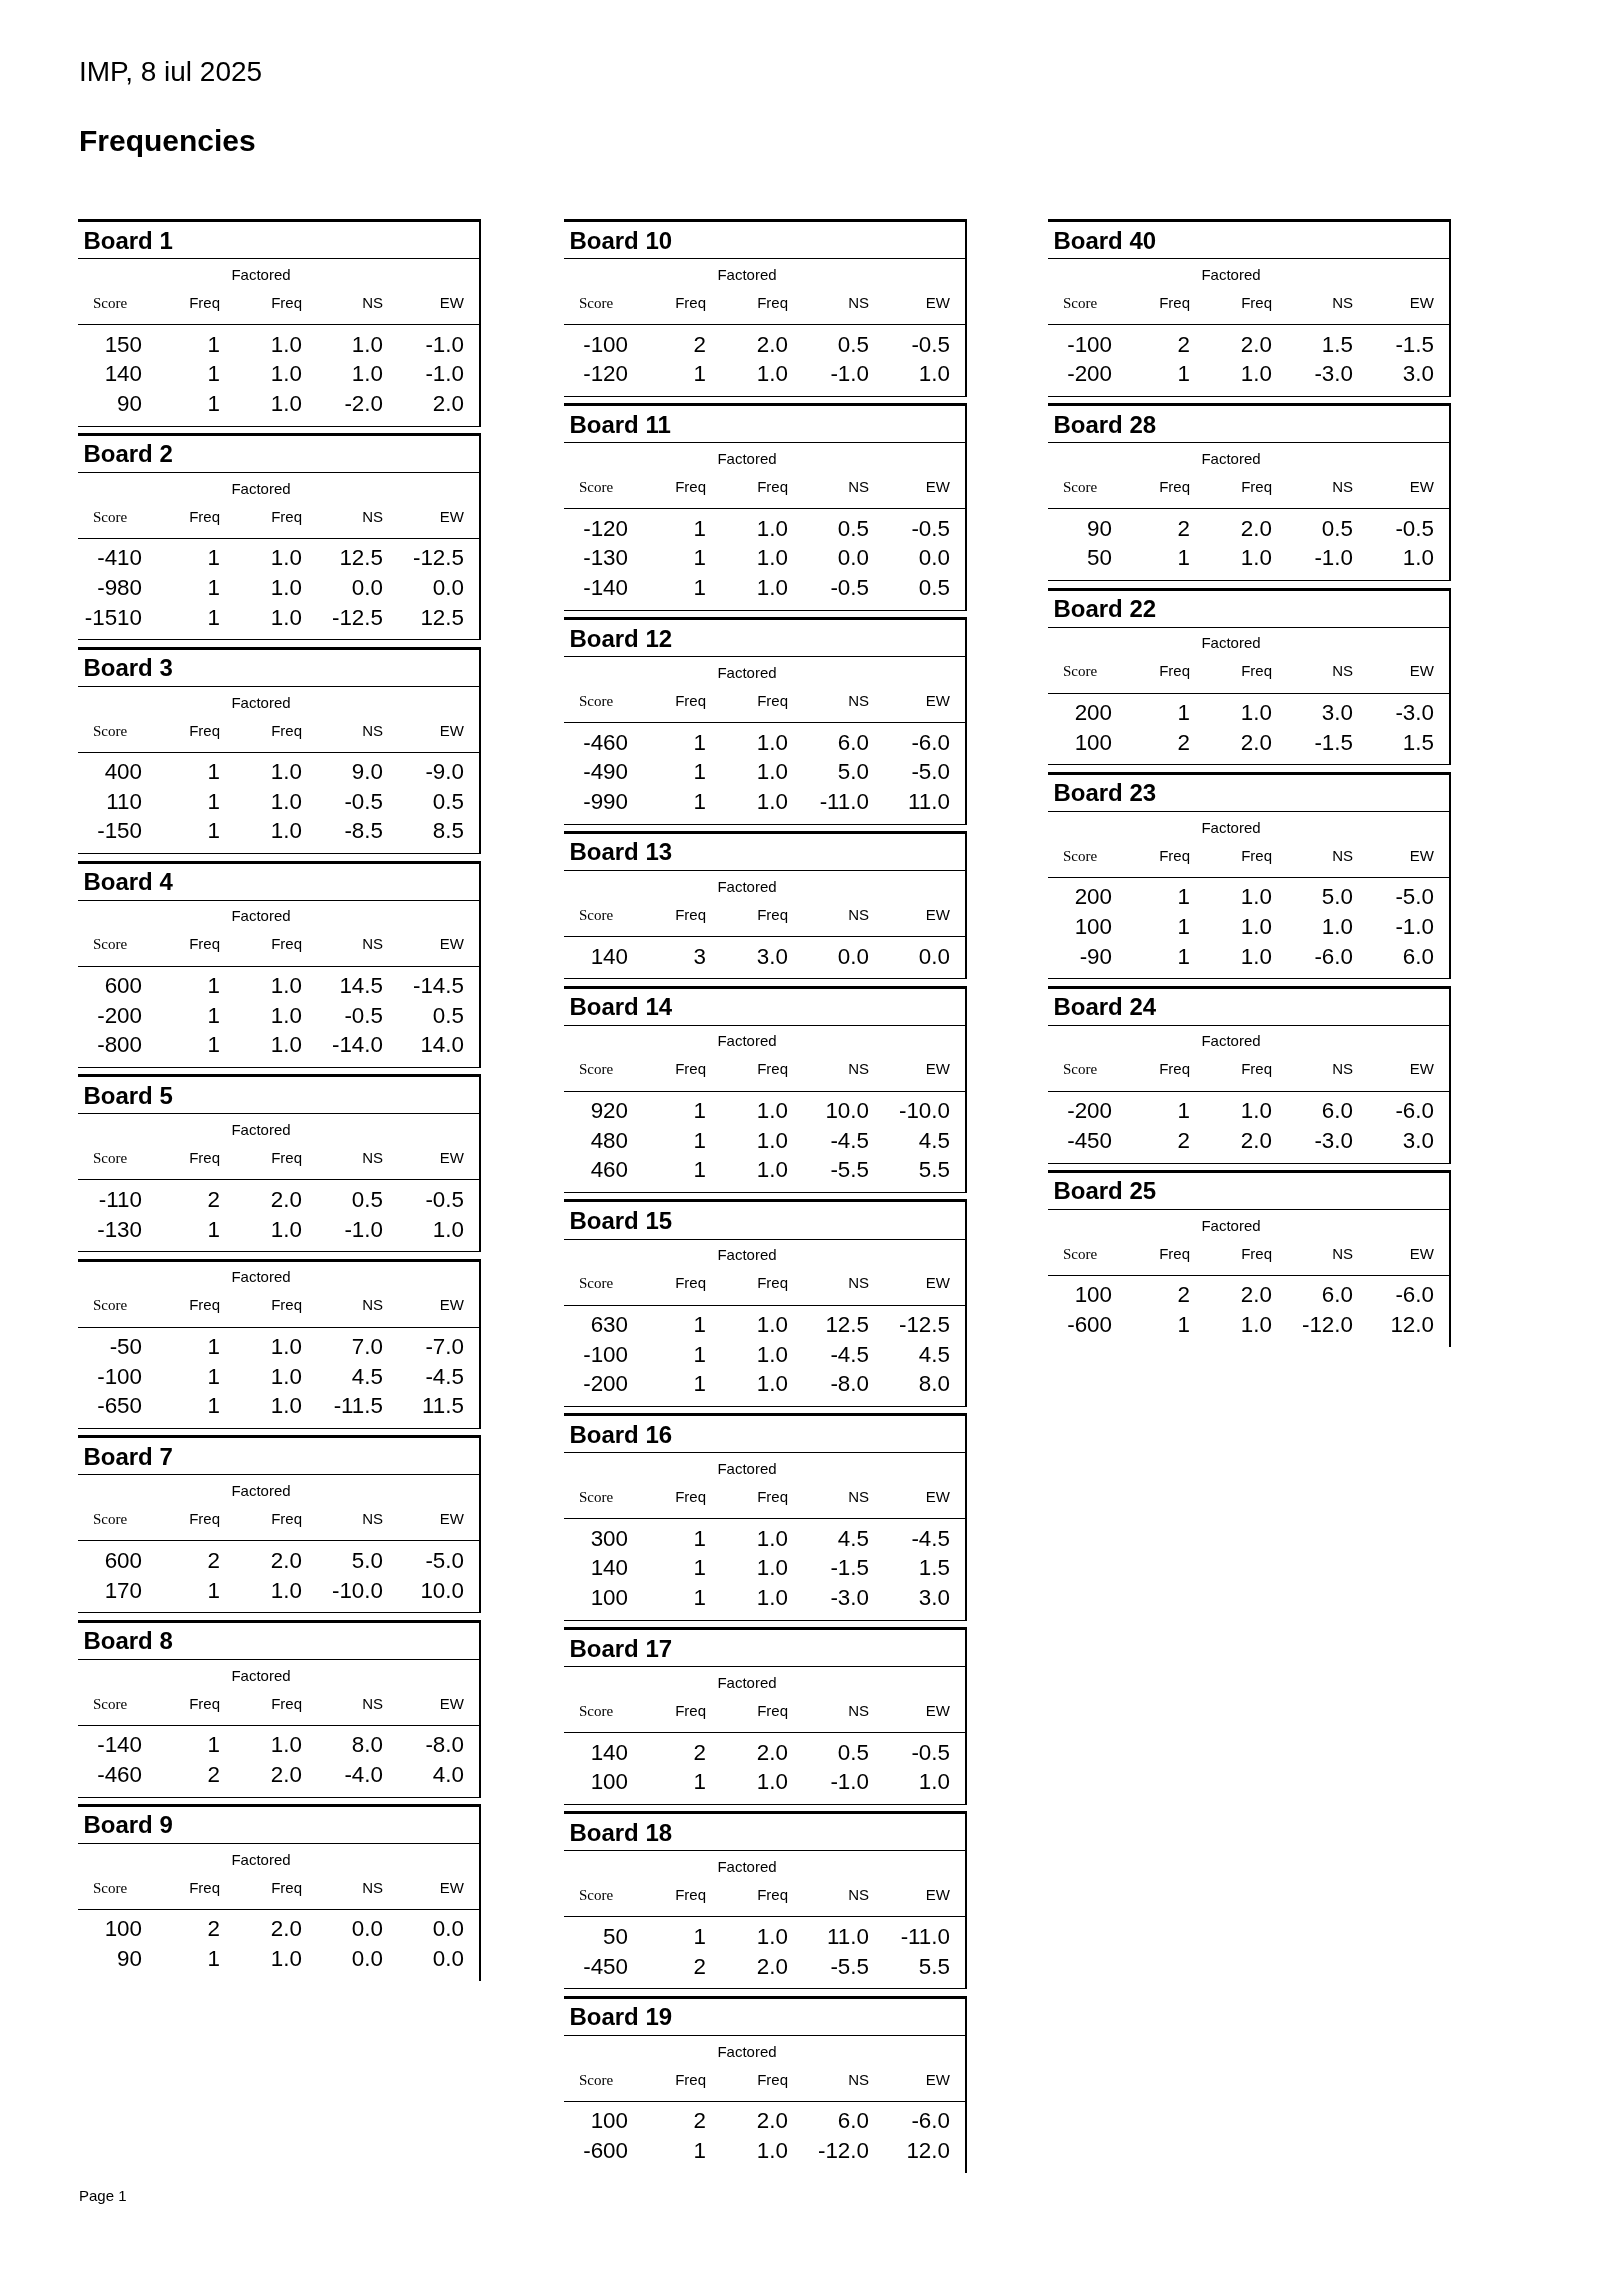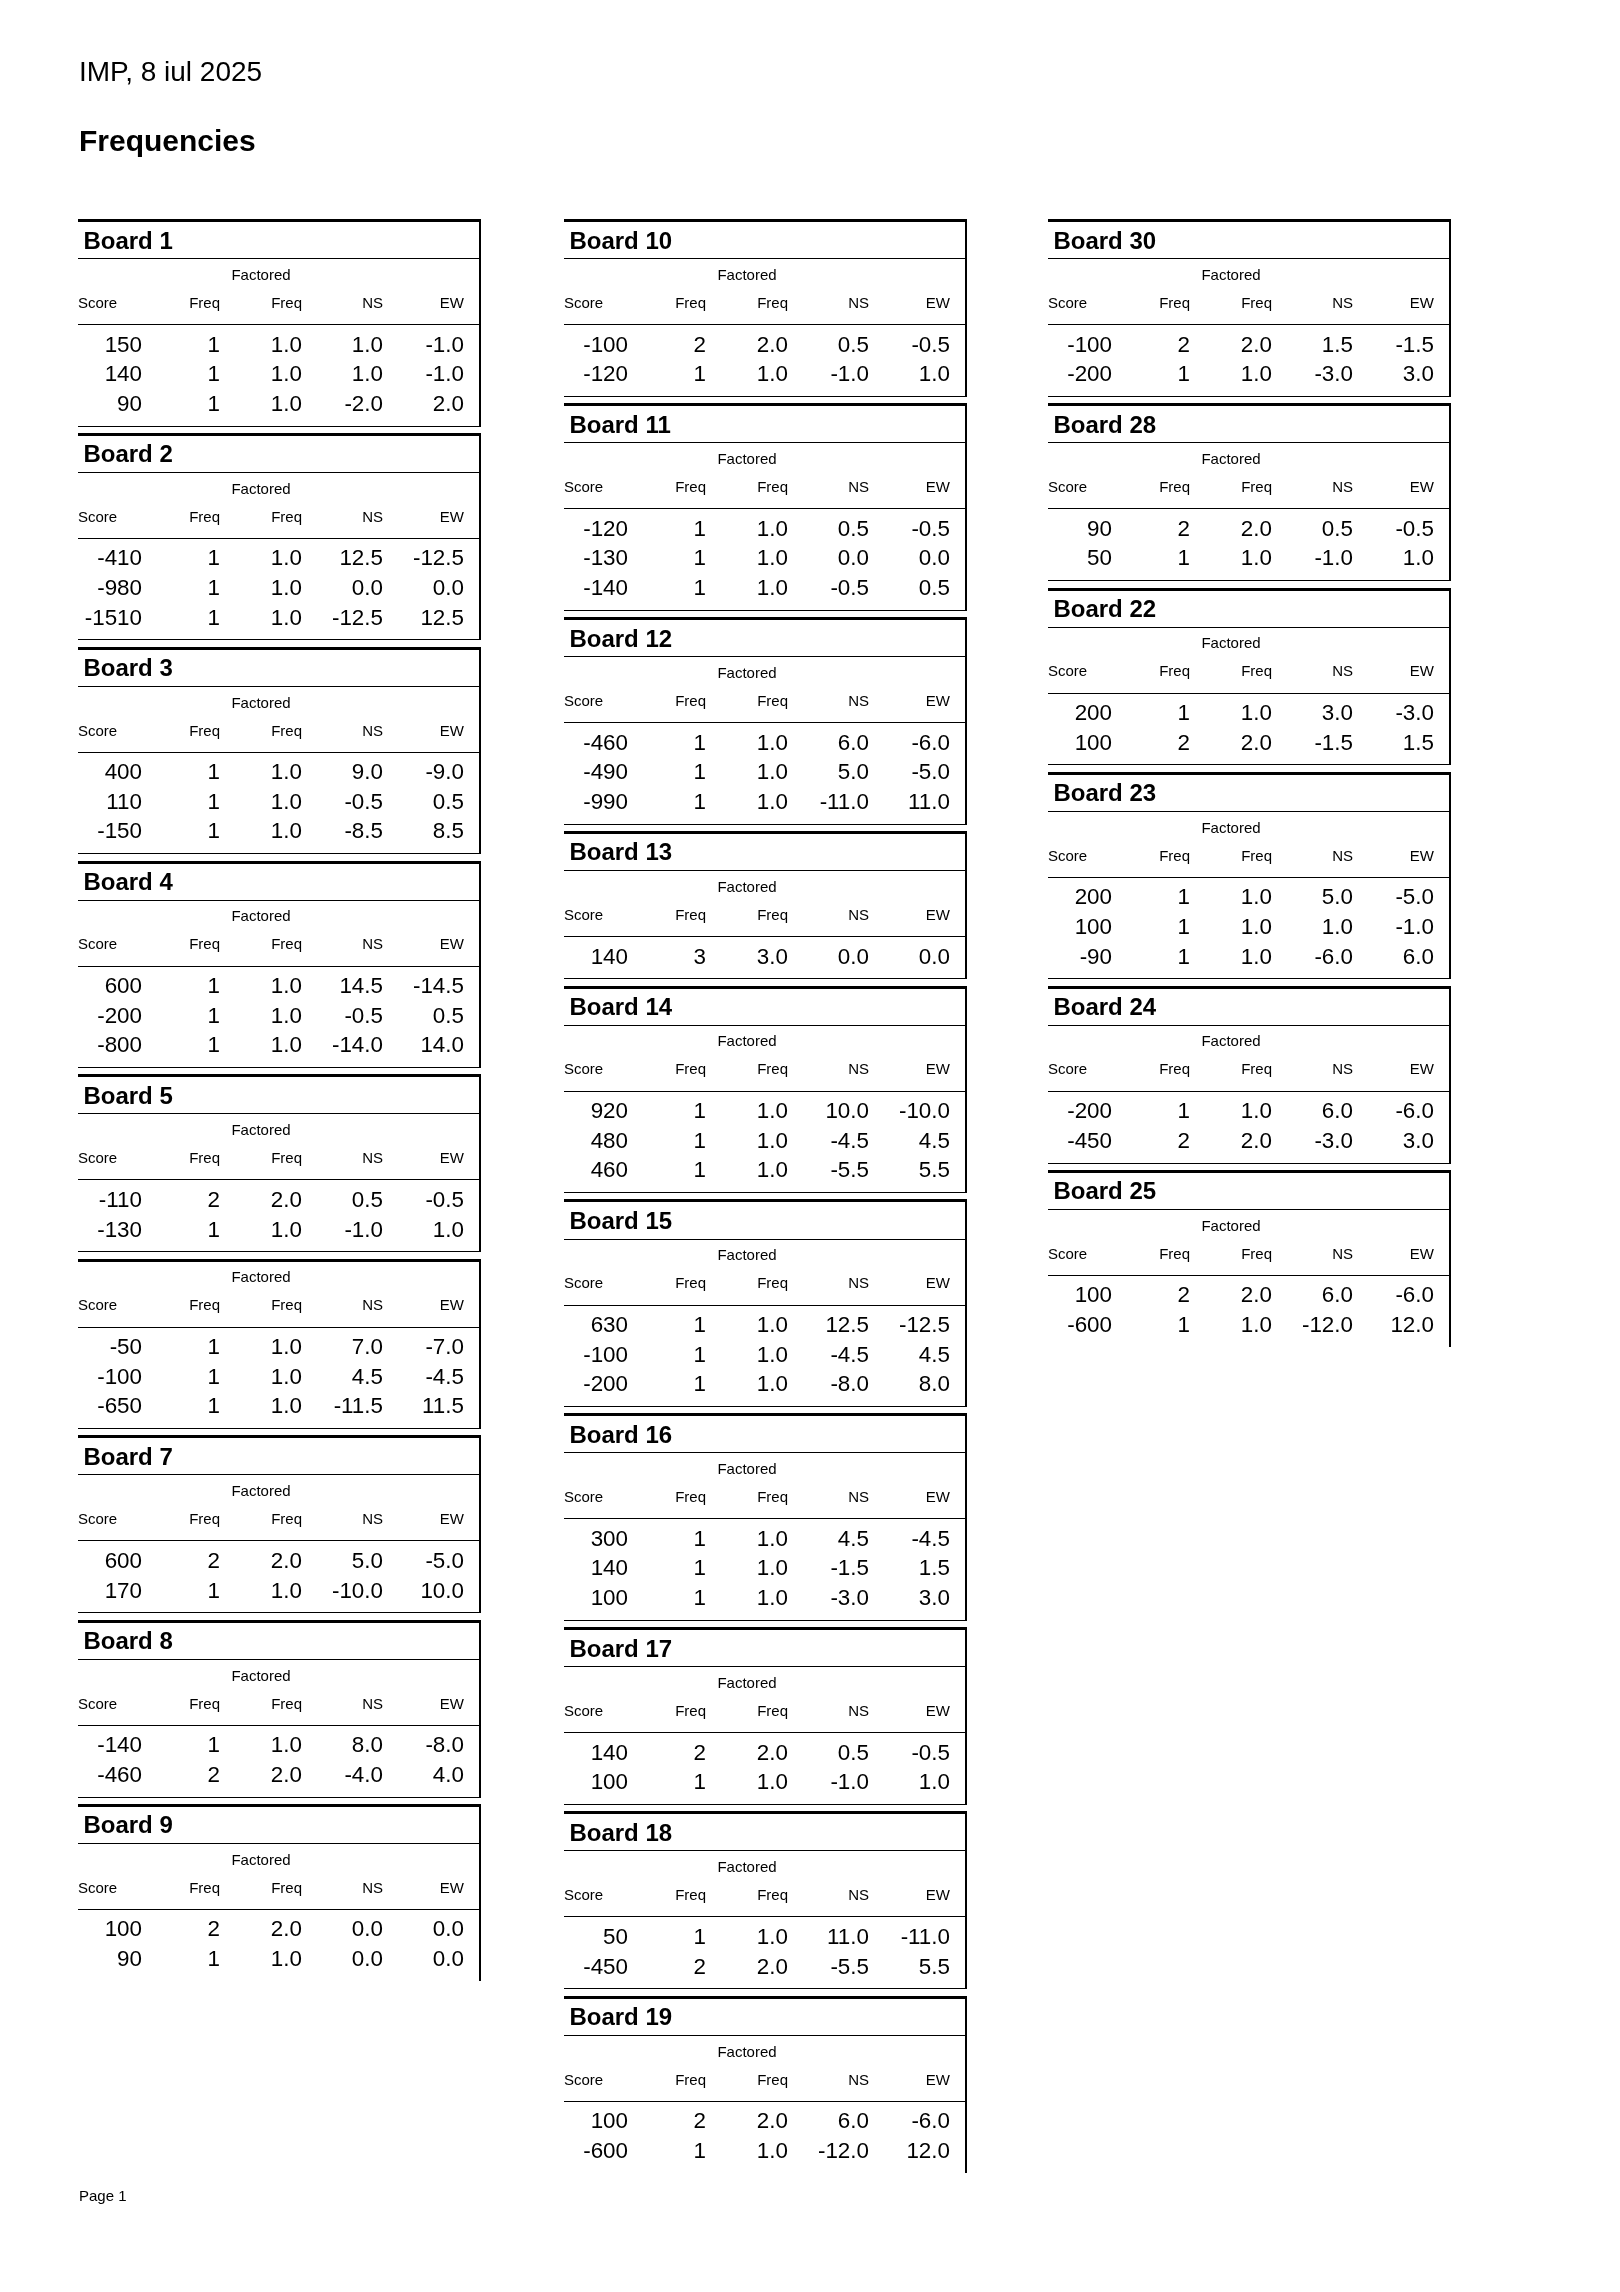--- a/index.html
+++ b/index.html
@@ -52,21 +52,21 @@
   }
   .grid > span {
     text-align: right;
     white-space: nowrap;
     line-height: 28px;
   }
   .factored-row > .factored-cell {
     grid-column: 3;
     text-align: center;
   }
-  .labels-row > .label-score { text-align: left; }
+  .labels-row > .label-score { text-align: center; font-family: Liberation Serif, serif; }
   .tbody { padding: 4.5px 0 7.2px 0; font-size: 22.4px; }
   .tbody .grid > span { line-height: 29.6px; }
 
   .doc-footer {
     position: absolute; left: 79px; top: 2187px;
     font-size: 15px; white-space: nowrap;
   }
 </style>
 </head>
 <body>
@@ -725,21 +725,21 @@
             <span>1</span>
             <span>1.0</span>
             <span>-12.0</span>
             <span>12.0</span>
           </div>
         </div>
       </section>
     </div>
     <div class="column" id="col-3">
       <section class="board">
-        <div class="board-title">Board 30</div>
+        <div class="board-title">Board 40</div>
         <div class="thead">
           <div class="grid factored-row">
             <span class="factored-cell">Factored</span>
           </div>
           <div class="grid labels-row">
             <span class="label-score">Score</span>
             <span>Freq</span>
             <span>Freq</span>
             <span>NS</span>
             <span>EW</span>

